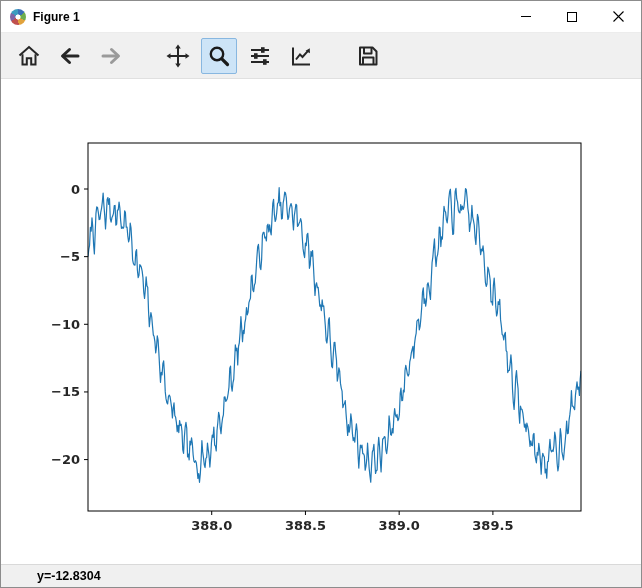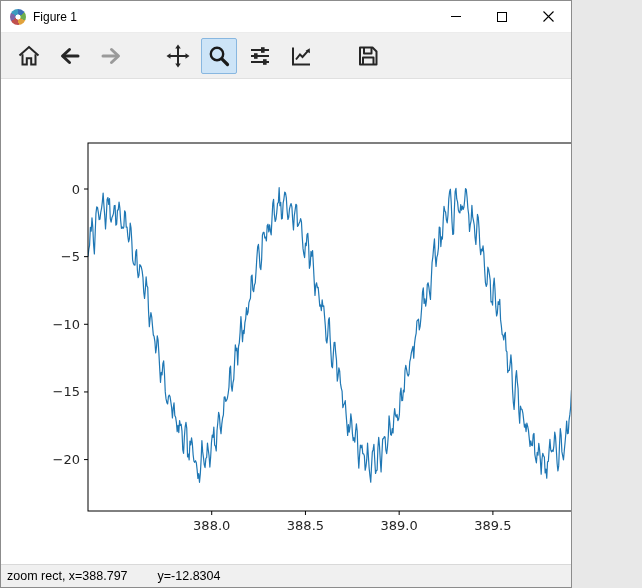--- a/index.html
+++ b/index.html
@@ -1,20 +1,20 @@
 <!DOCTYPE html>
 <html><head>
 <meta charset="utf-8">
 <style>
   * { margin:0; padding:0; box-sizing:border-box; }
   body { background:#e8e8e8; font-family:"Liberation Sans", sans-serif; }
   .window {
-    width:572px; height:588px; background:#22c55e;
+    width:642px; height:588px; background:#22c55e;
     border:1px solid #8c8c8c; display:flex; flex-direction:column;
-    position:relative; overflow:hidden;
+    position:relative; overflow:hidden;font-weight:bold;
   }
   .titlebar { height:31px; flex:0 0 auto; display:flex; align-items:center; background:#ffffff; }
   .title-icon {
     width:16px; height:16px; margin-left:9px; border-radius:50%;
     background:
       radial-gradient(circle at 50% 50%, #ffffff 0 2.5px, rgba(255,255,255,0) 2.6px),
       conic-gradient(#3b6fb6 0 55deg, #6fae4e 55deg 115deg, #e1a23c 115deg 175deg,
                      #c0504d 175deg 240deg, #7e64a5 240deg 300deg, #3b9bbf 300deg 360deg);
   }
   .title-text { margin-left:7px; font-size:12px; color:#000; }
@@ -163,17 +163,16 @@
         <line x1="83" y1="245.29411764705884" x2="87" y2="245.29411764705884" stroke="#000"></line>
         <text x="79" y="245.29411764705884" text-anchor="end" dominant-baseline="central" class="tick-text">−10</text>
         <line x1="83" y1="312.9411764705882" x2="87" y2="312.9411764705882" stroke="#000"></line>
         <text x="79" y="312.9411764705882" text-anchor="end" dominant-baseline="central" class="tick-text">−15</text>
         <line x1="83" y1="380.5882352941176" x2="87" y2="380.5882352941176" stroke="#000"></line>
         <text x="79" y="380.5882352941176" text-anchor="end" dominant-baseline="central" class="tick-text">−20</text>
       </svg>
   </div>
 
   <div class="statusbar">
-    <span>zoom rect, x=388.797</span>
     <span class="status-coord">y=-12.8304</span>
   </div>
 
 </div>
 
 </body></html>

